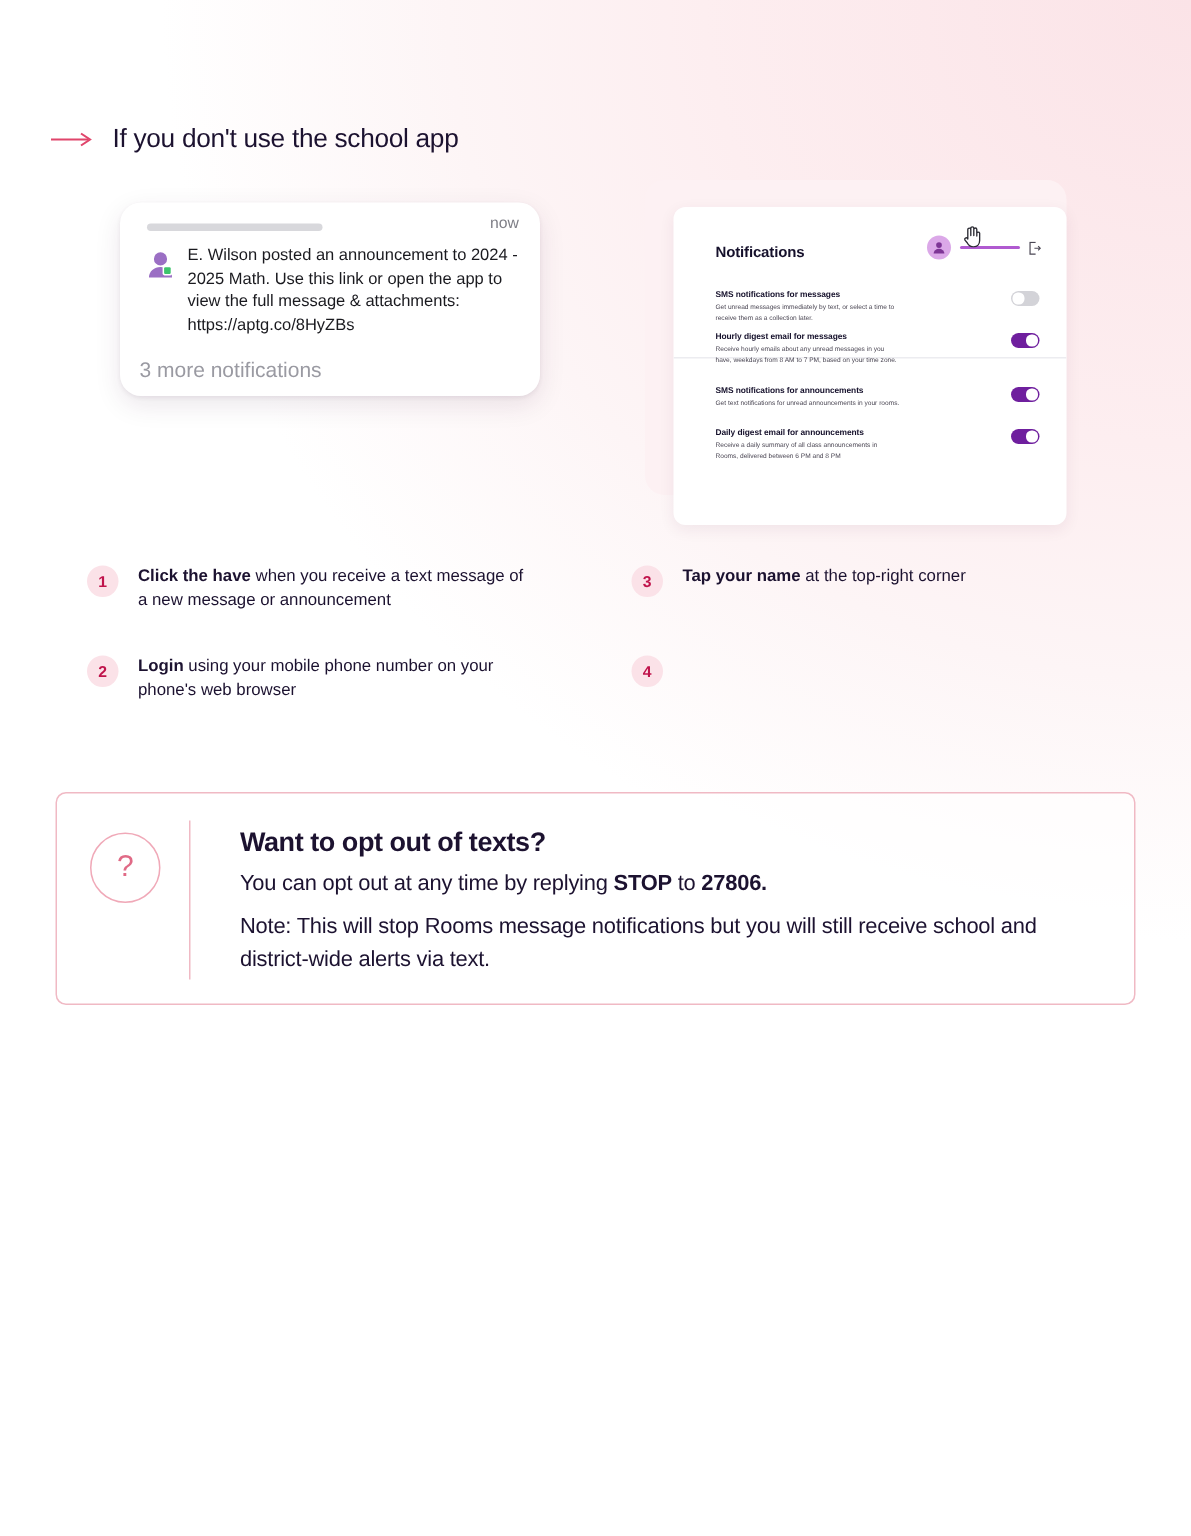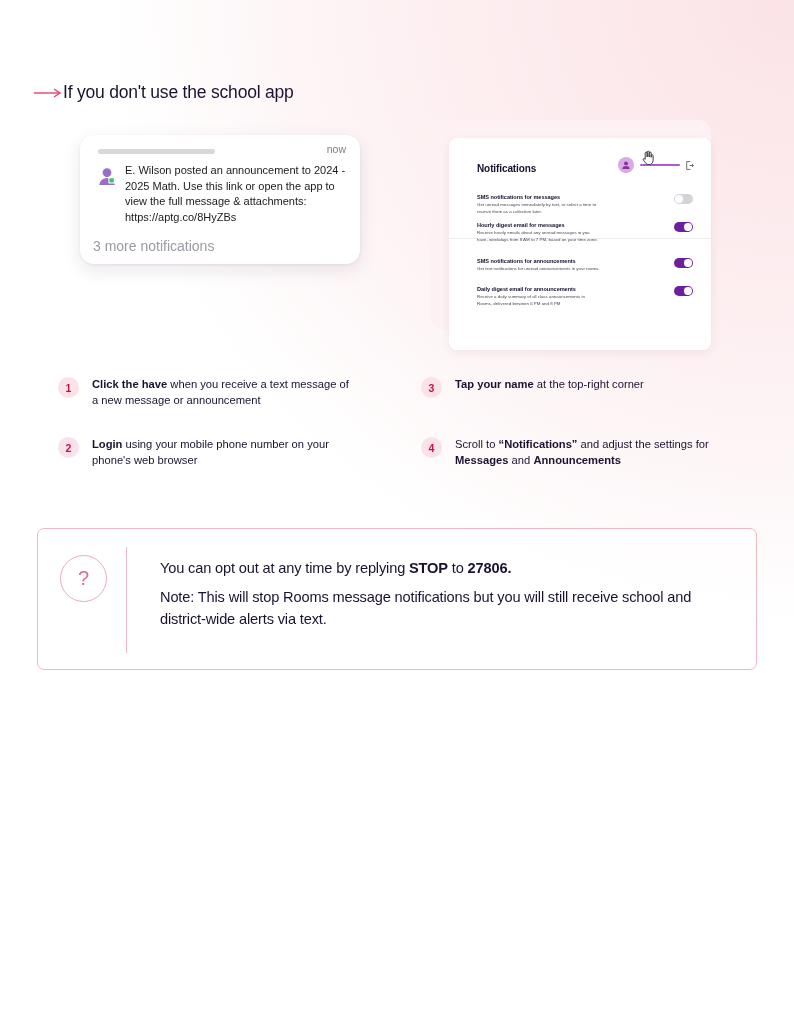--- a/index.html
+++ b/index.html
@@ -29,21 +29,21 @@
     inset: 0;
   }
 
   
   .section-head {
     position: absolute;
     left: 33px;
     top: 82px;
     display: flex;
     align-items: center;
-    gap: 0;
+    gap: 12px;
   }
   .arrow-icon {
     width: 30px;
     height: 14px;
     display: block;
   }
   .section-title {
     font-size: 17.5px;
     color: #1c1230;
     letter-spacing: -0.2px;
@@ -402,24 +402,24 @@
     <div class="step-text"><b>Login</b><span> using your mobile phone number on your phone's web browser</span></div>
   </div>
 
   <div class="step" style="left:421px; top:376px;">
     <div class="step-badge">3</div>
     <div class="step-text"><b>Tap your name</b><span> at the top-right corner</span></div>
   </div>
 
   <div class="step" style="left:421px; top:436px;">
     <div class="step-badge">4</div>
-    <div class="step-text"><span>Scroll to </span><b>“Notifications”</b><span> and adjust the settings for </span><b>Messages</b><span> and </span><b>Announcements</b></div>
   </div>
 
   <div class="callout">
     <div class="callout-qmark">?</div>
     <div class="callout-rule"></div>
     <div class="callout-body">
+      <div class="callout-title">Want to opt out of texts?</div>
       <div class="callout-line"><span>You can opt out at any time by replying </span><b>STOP</b><span> to </span><b>27806.</b></div>
       <div class="callout-line">Note: This will stop Rooms message notifications but you will still receive school and district-wide alerts via text.</div>
     </div>
   </div>
 </div>
 
 </body></html>

